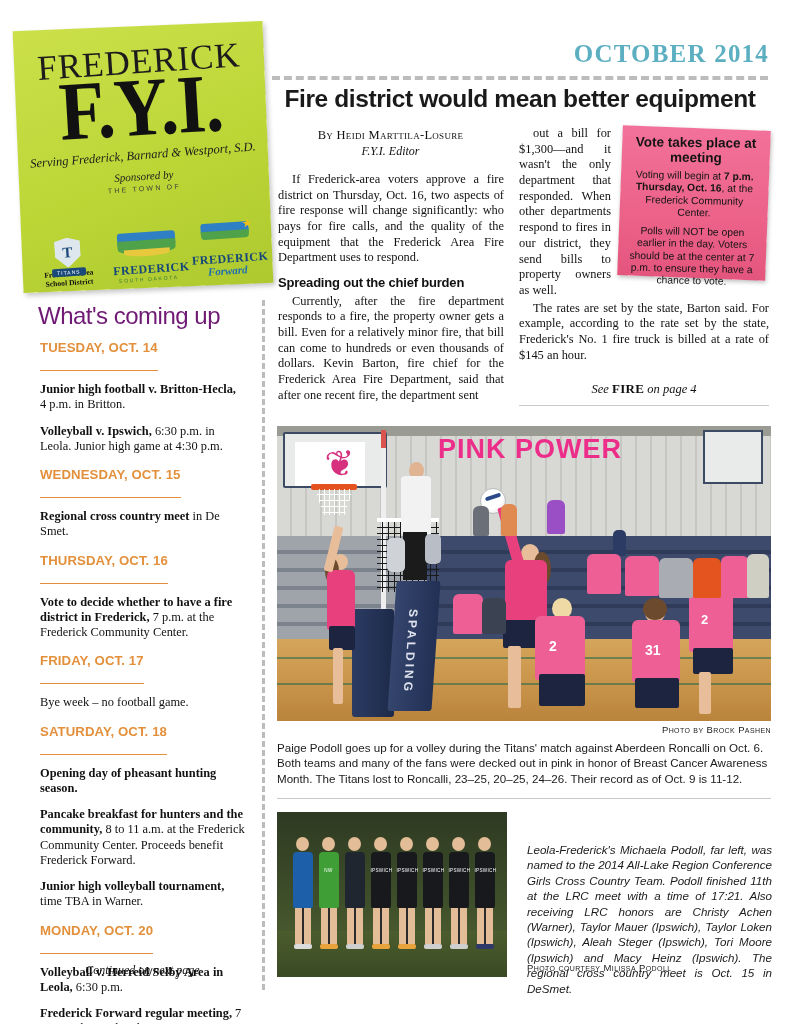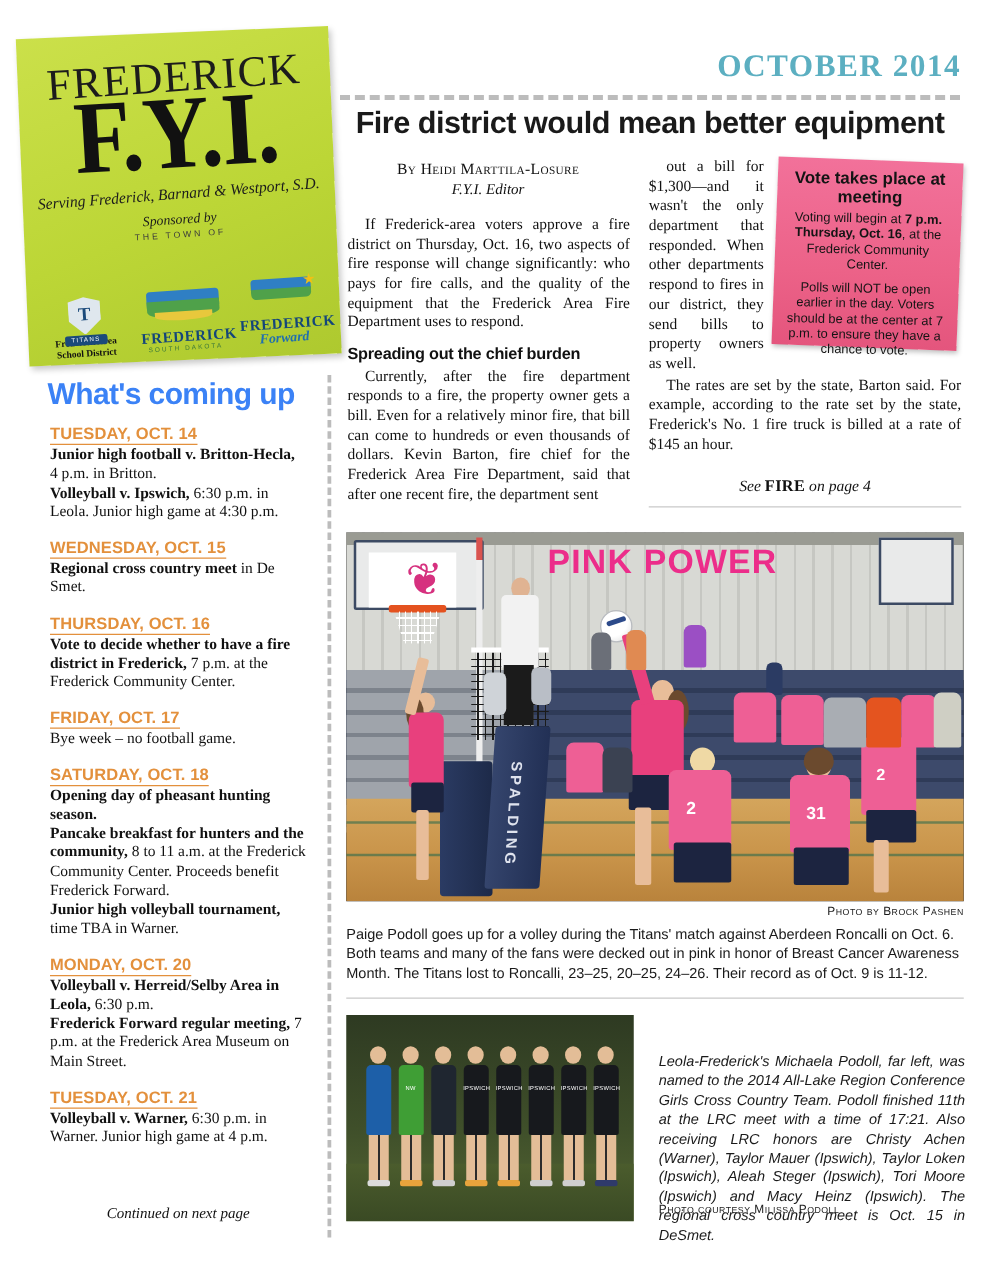--- a/index.html
+++ b/index.html
@@ -113,33 +113,33 @@
   .sticky .s-body b{font-weight:bold;}
   .sticky .s-body2{font-size:10.3px;line-height:1.2;margin-top:6px;transform:rotate(-1deg);}
 
   
   .vdash{
     position:absolute;left:262px;top:300px;width:0;height:690px;
     border-left:3px dashed #bcbcbc;
   }
   .coming-title{
     position:absolute;left:38px;top:302px;
-    font-family:"Liberation Sans",sans-serif;font-weight:bold;font-size:24px;
-    color:#3b82f6;letter-spacing:-.5px;
+    font-family:"Liberation Sans",sans-serif;font-weight:normal;font-size:24px;
+    color:#701a75;letter-spacing:-.5px;
   }
   .cal{position:absolute;left:40px;top:338px;width:205px;}
   .cal .dayhdr{
     font-family:"Liberation Sans",sans-serif;font-weight:bold;font-size:13.2px;
-    color:#e3903c;letter-spacing:.1px;padding-bottom:1px;
+    color:#e3903c;letter-spacing:.1px;padding-bottom:15px;
     border-bottom:1.6px solid #e3903c;display:inline-block;margin-top:13px;
   }
   .cal .dayhdr.first{margin-top:0;}
   .cal .ev{
     font-family:"Liberation Serif",serif;font-size:12.4px;line-height:1.23;
-    color:#111;margin-top:0;
+    color:#111;margin-top:11px;
   }
   .cal .ev b{font-weight:bold;}
   .continued{
     position:absolute;left:40px;top:963px;width:205px;text-align:center;
     font-family:"Liberation Serif",serif;font-style:italic;font-size:12px;color:#111;
   }
 
   
   .vb-photo{
     position:absolute;left:277px;top:426px;width:494px;height:295px;

